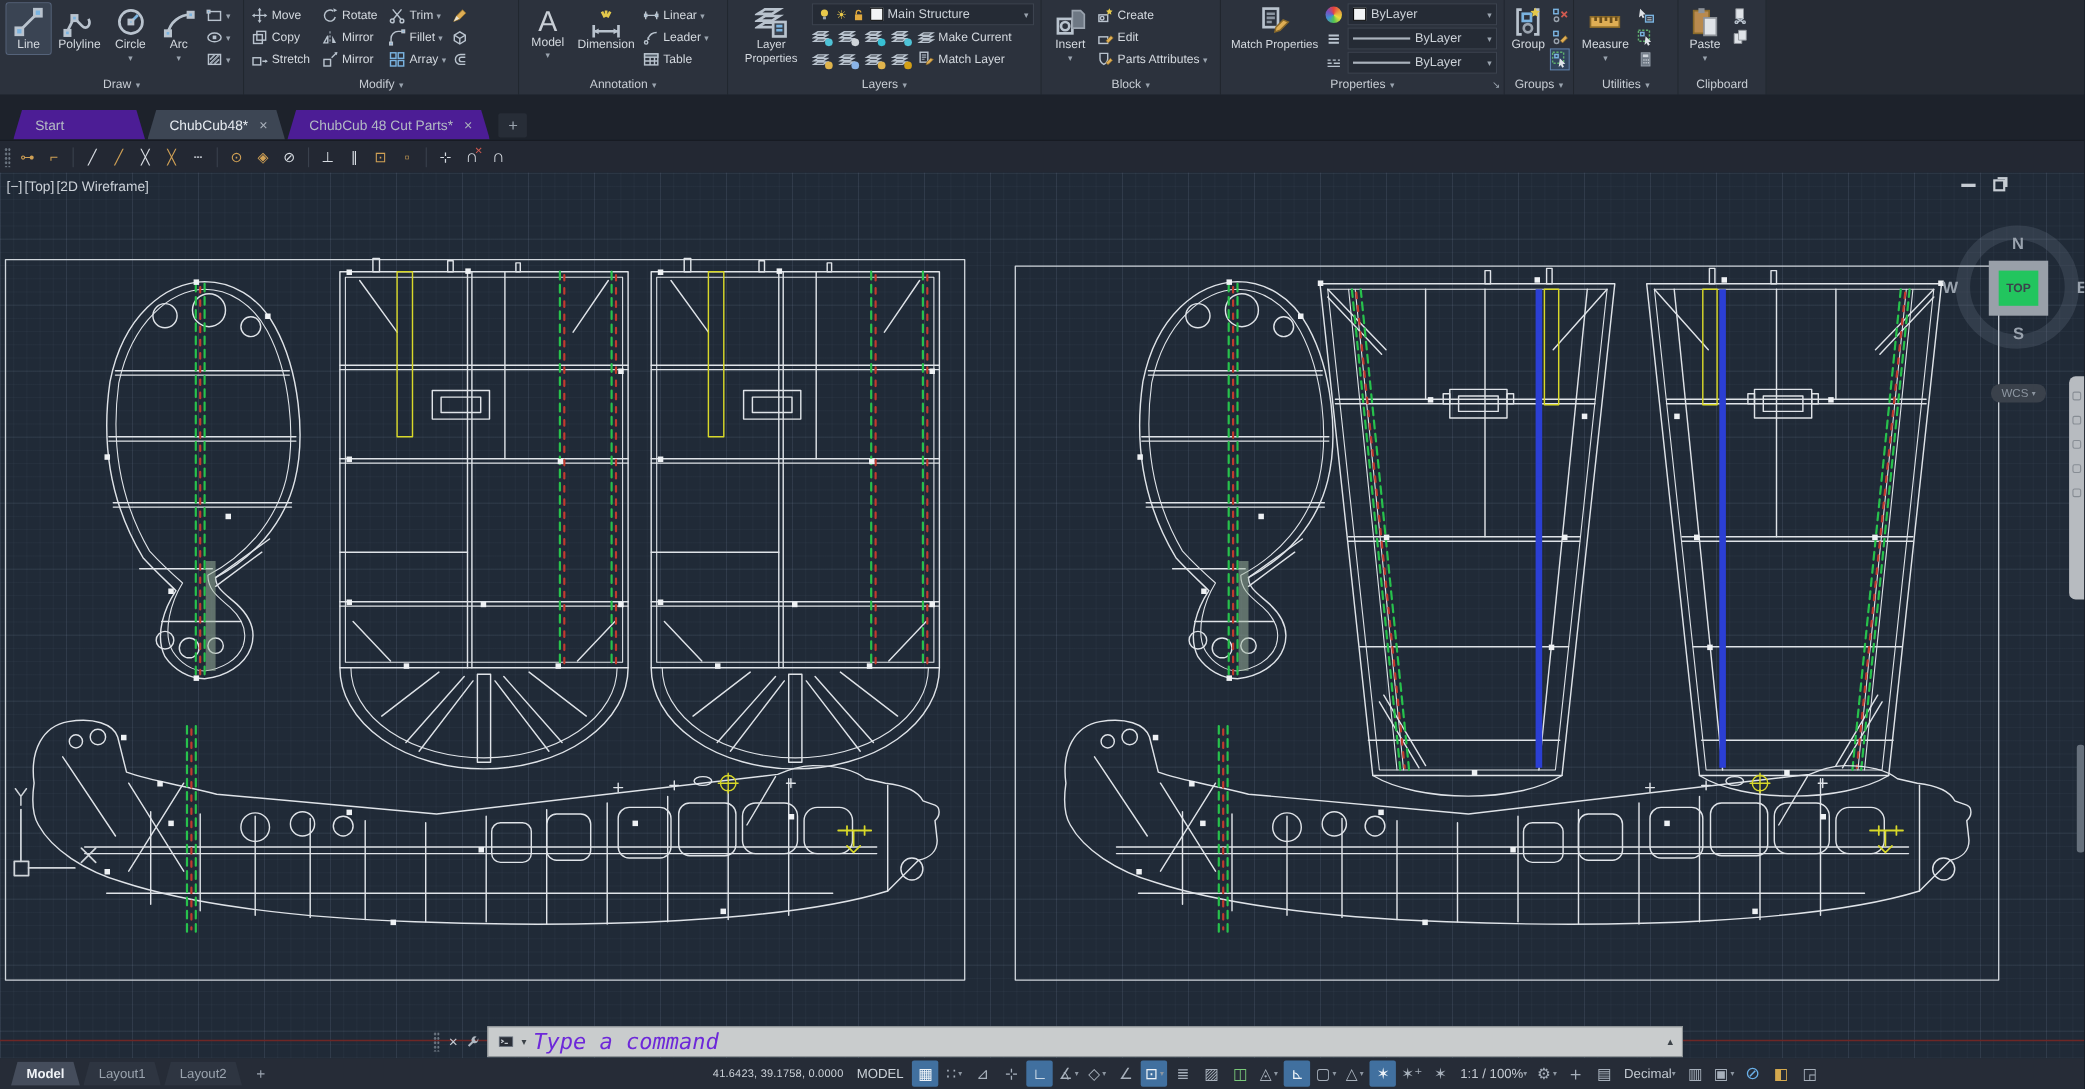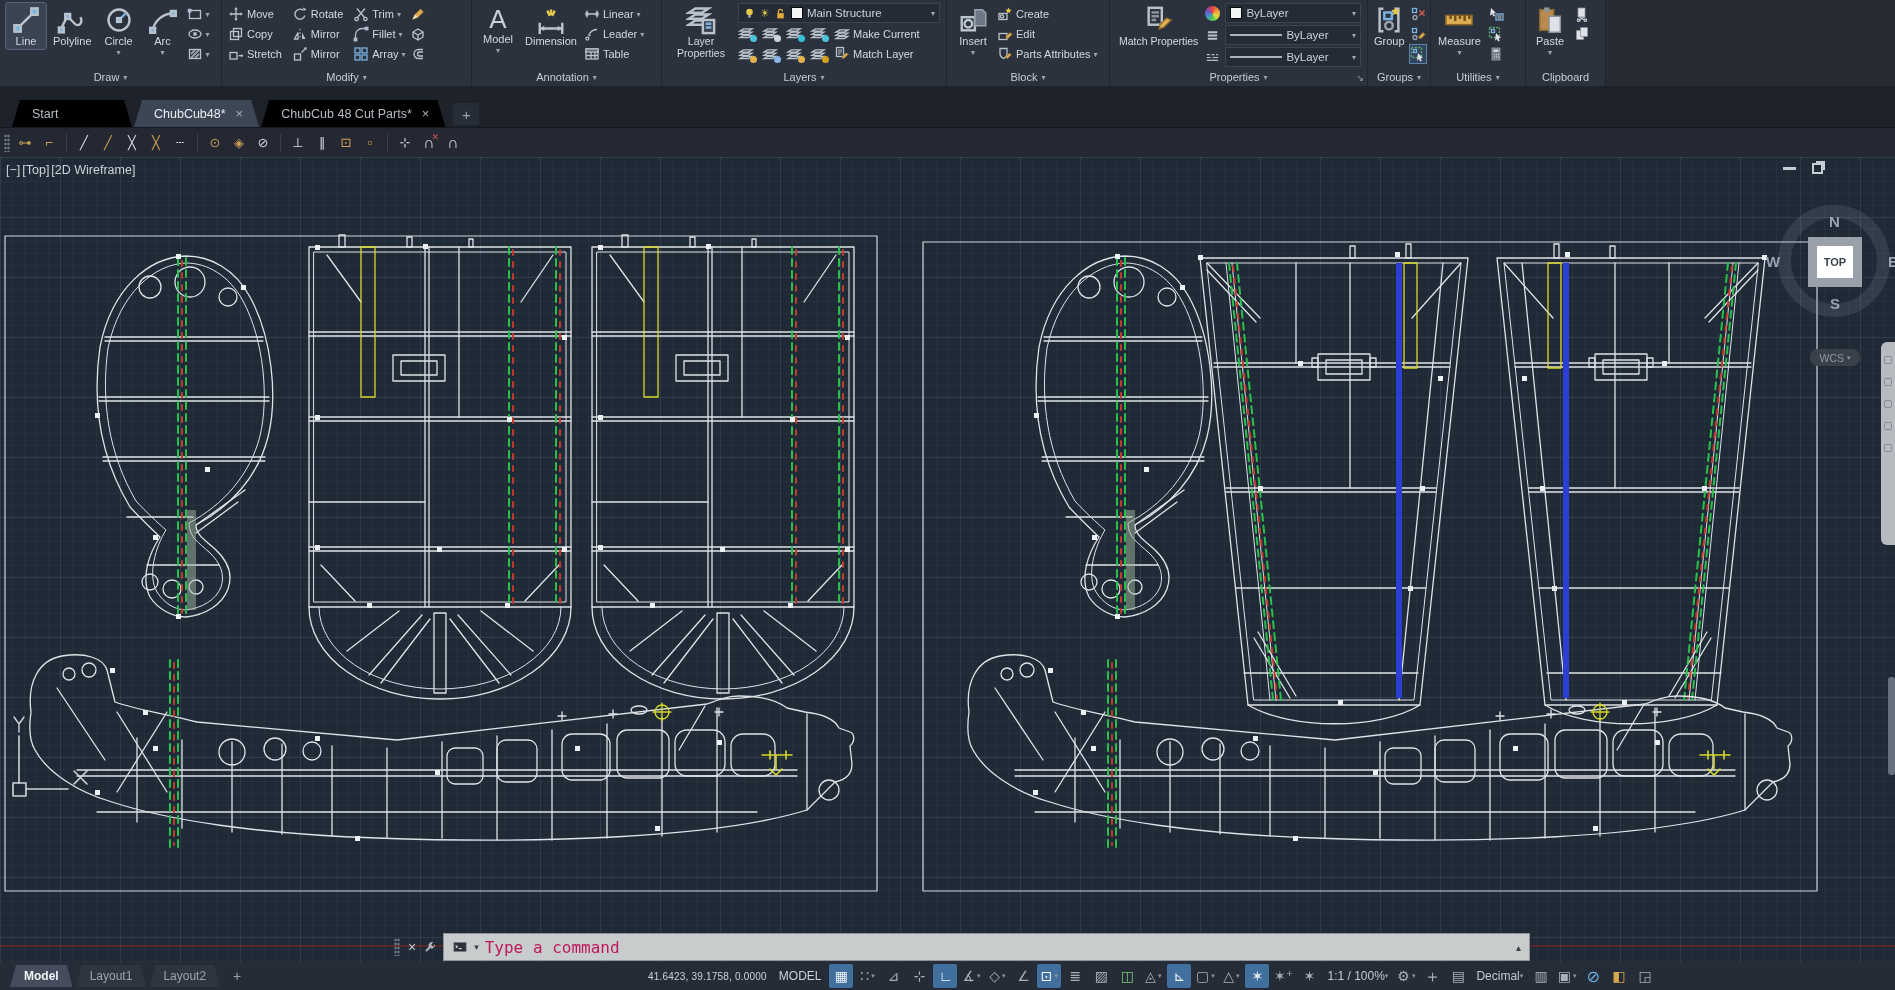--- a/index.html
+++ b/index.html
@@ -33,21 +33,21 @@
   .lmini { position:relative; width:18px; height:16px; }
   .lmini svg { width:16px; height:16px; }
   .colorwheel { width:15px; height:15px; border-radius:50%; display:inline-block;
       background:conic-gradient(#e8413c,#e89b3c,#e8dc3c,#51c452,#3f8fd2,#7a4fc0,#e8413c); }
   .rib-right-fill { flex:1; background:#262b34; }
   .launcher { position:absolute; right:3px; bottom:3px; font-size:9px; color:#9aa3ae; }
 
   
   #filetabs { position:absolute; left:0; top:86px; width:1895px; height:41px; background:#1d222b; display:flex; align-items:flex-end; padding-left:12px; }
   .ftab { height:27px; display:flex; align-items:center; gap:10px; padding:0 16px 0 20px; font-size:12.5px;
-          color:#b4bbc4; background:#000000; clip-path:polygon(8px 0,calc(100% - 8px) 0,100% 100%,0 100%); margin-right:2px; }
+          color:#b4bbc4; background:#4c1d95; clip-path:polygon(8px 0,calc(100% - 8px) 0,100% 100%,0 100%); margin-right:2px; }
   .ftab.active { background:#3d4654; color:#e8ecf1; }
   .ftab .x { font-size:13px; color:#aab1bb; }
   .newtab { width:26px; height:22px; margin-left:6px; margin-bottom:2px; color:#9aa3ae; font-size:15px; display:flex; align-items:center; justify-content:center; background:#272d37; border-radius:2px; }
 
   
   #osnapbar { position:absolute; left:0; top:127px; width:1895px; height:30px; background:#232833; display:flex; align-items:center; gap:2px; padding-left:4px; border-top:1px solid #161a20; }
   .grip { width:6px; height:18px; margin-right:2px;
           background-image:radial-gradient(#6c7682 1px, transparent 1.2px); background-size:3px 4px; }
   .oicon { min-width:22px; height:22px; display:flex; align-items:center; justify-content:center; font-size:13px; color:#d8dde3; position:relative; }
   .oicon.orange { color:#cfa055; }
@@ -64,35 +64,35 @@
     background-size:60px 60px,60px 60px,12px 12px,12px 12px; }
   #vp-controls { position:absolute; left:6px; top:6px; font-size:12.5px; color:#ccd2d9; display:flex; gap:2px; }
   #vp-controls span { cursor:pointer; }
   #vp-winbtns { position:absolute; right:72px; top:6px; display:flex; gap:16px; align-items:center; }
   .vpmin { width:13px; height:3px; background:#c6ccd3; }
   .vprestore { width:11px; height:11px; border:2px solid #c6ccd3; box-shadow:3px -3px 0 -1px #c6ccd3; }
   
   #viewcube { position:absolute; left:1778px; top:42px; width:114px; height:126px; }
   #vc-ring { position:absolute; left:0; top:6px; width:112px; height:112px; border-radius:50%; border:13px solid rgba(150,162,178,0.16); }
   #vc-face { position:absolute; left:30px; top:38px; width:54px; height:50px; background:#99a0a9; display:flex; align-items:center; justify-content:center; }
-  #vc-face-in { width:36px; height:32px; background:#ffffff; display:flex; align-items:center; justify-content:center; font-size:11px; font-weight:bold; color:#3b424c; }
+  #vc-face-in { width:36px; height:32px; background:#22c55e; display:flex; align-items:center; justify-content:center; font-size:11px; font-weight:bold; color:#3b424c; }
   .vc-dir { position:absolute; color:#9aa3ae; font-weight:bold; font-size:15px; }
   #vc-n { left:51px; top:14px; } #vc-s { left:52px; top:96px; }
   #vc-w { left:-12px; top:54px; } #vc-e { left:110px; top:54px; }
   #wcs { position:absolute; left:1810px; top:192px; width:50px; height:17px; background:#3a414b; border-radius:8px;
          color:#8d96a1; font-size:10.5px; display:flex; align-items:center; justify-content:center; gap:3px; }
   #navbar-sliver { position:absolute; left:1881px; top:185px; width:14px; height:203px; background:#b7bbc0; border-radius:6px 0 0 6px; }
   #navbar-sliver i { display:block; width:8px; height:8px; margin:14px auto 0; border:1px solid #878d94; border-radius:2px; }
   #scroll-sliver { position:absolute; left:1888px; top:520px; width:7px; height:98px; background:#66707c; border-radius:3px; }
 
   
   #cmdbar { position:absolute; left:388px; top:776px; width:1142px; height:28px; display:flex; align-items:center; }
   #cmd-left { display:flex; align-items:center; gap:6px; padding:0 6px; height:28px; }
   #cmd-field { flex:1; height:28px; background:#c9cccd; border:1px solid #8f9497; display:flex; align-items:center; gap:6px; padding:0 8px; }
-  #cmd-field .ph { color:#be185d; font-size:16px; font-family:"DejaVu Sans Mono","Liberation Mono",monospace; }
+  #cmd-field .ph { color:#6d28d9; font-size:20px; font-style:italic; font-family:"DejaVu Sans Mono","Liberation Mono",monospace; }
   #cmd-field .caret-ico { font-size:9px; color:#3c4248; }
   #cmd-collapse { margin-left:auto; color:#3c4248; font-size:10px; }
   .cmdx { color:#c3c9d0; font-size:14px; }
 
   
   #statusbar { position:absolute; left:0; top:962px; width:1895px; height:28px; background:#262c37; display:flex; align-items:center; }
   .ltab { height:22px; margin-top:0px; display:flex; align-items:center; padding:0 14px; font-size:12px; color:#9aa3ae;
           clip-path:polygon(6px 0,calc(100% - 6px) 0,100% 100%,0 100%); background:#2e3541; margin-right:3px; }
   .ltab.active { background:#454d5c; color:#f0f3f7; font-weight:bold; }
   #lay-plus { color:#9aa3ae; font-size:14px; margin-left:4px; width:20px; text-align:center; }

